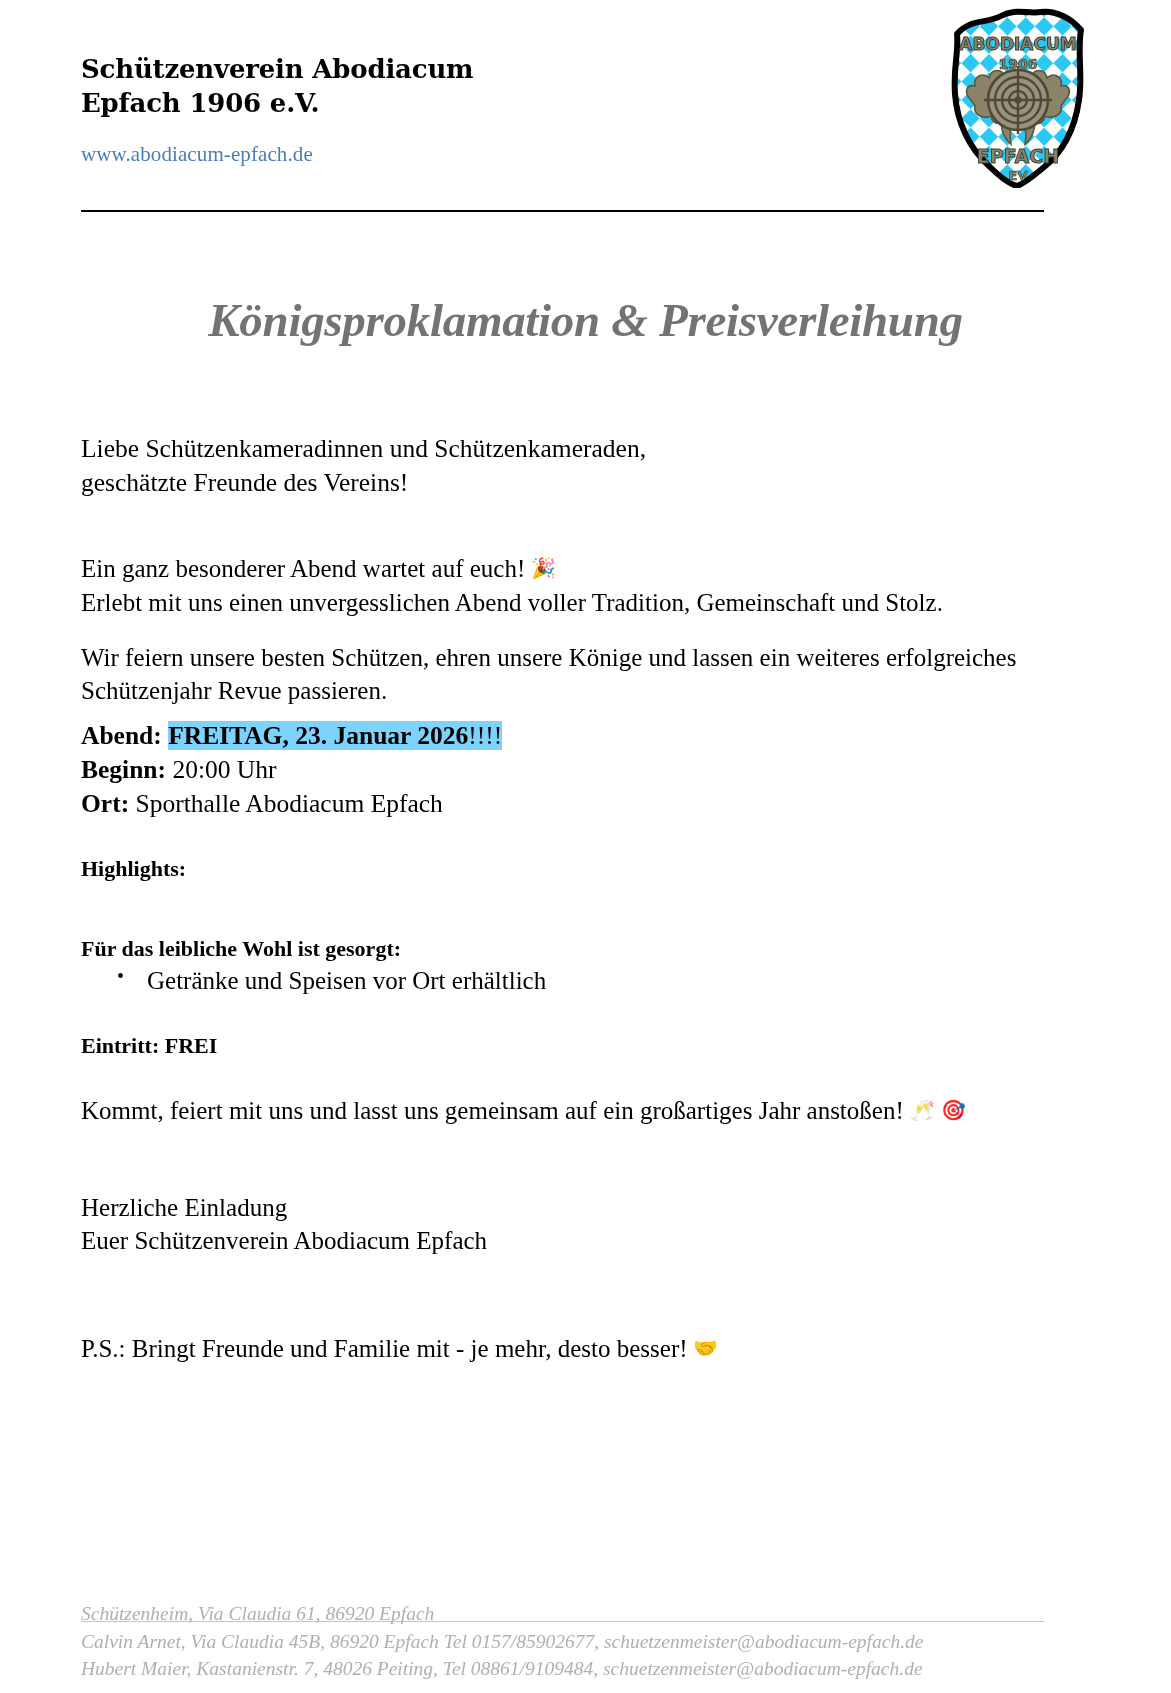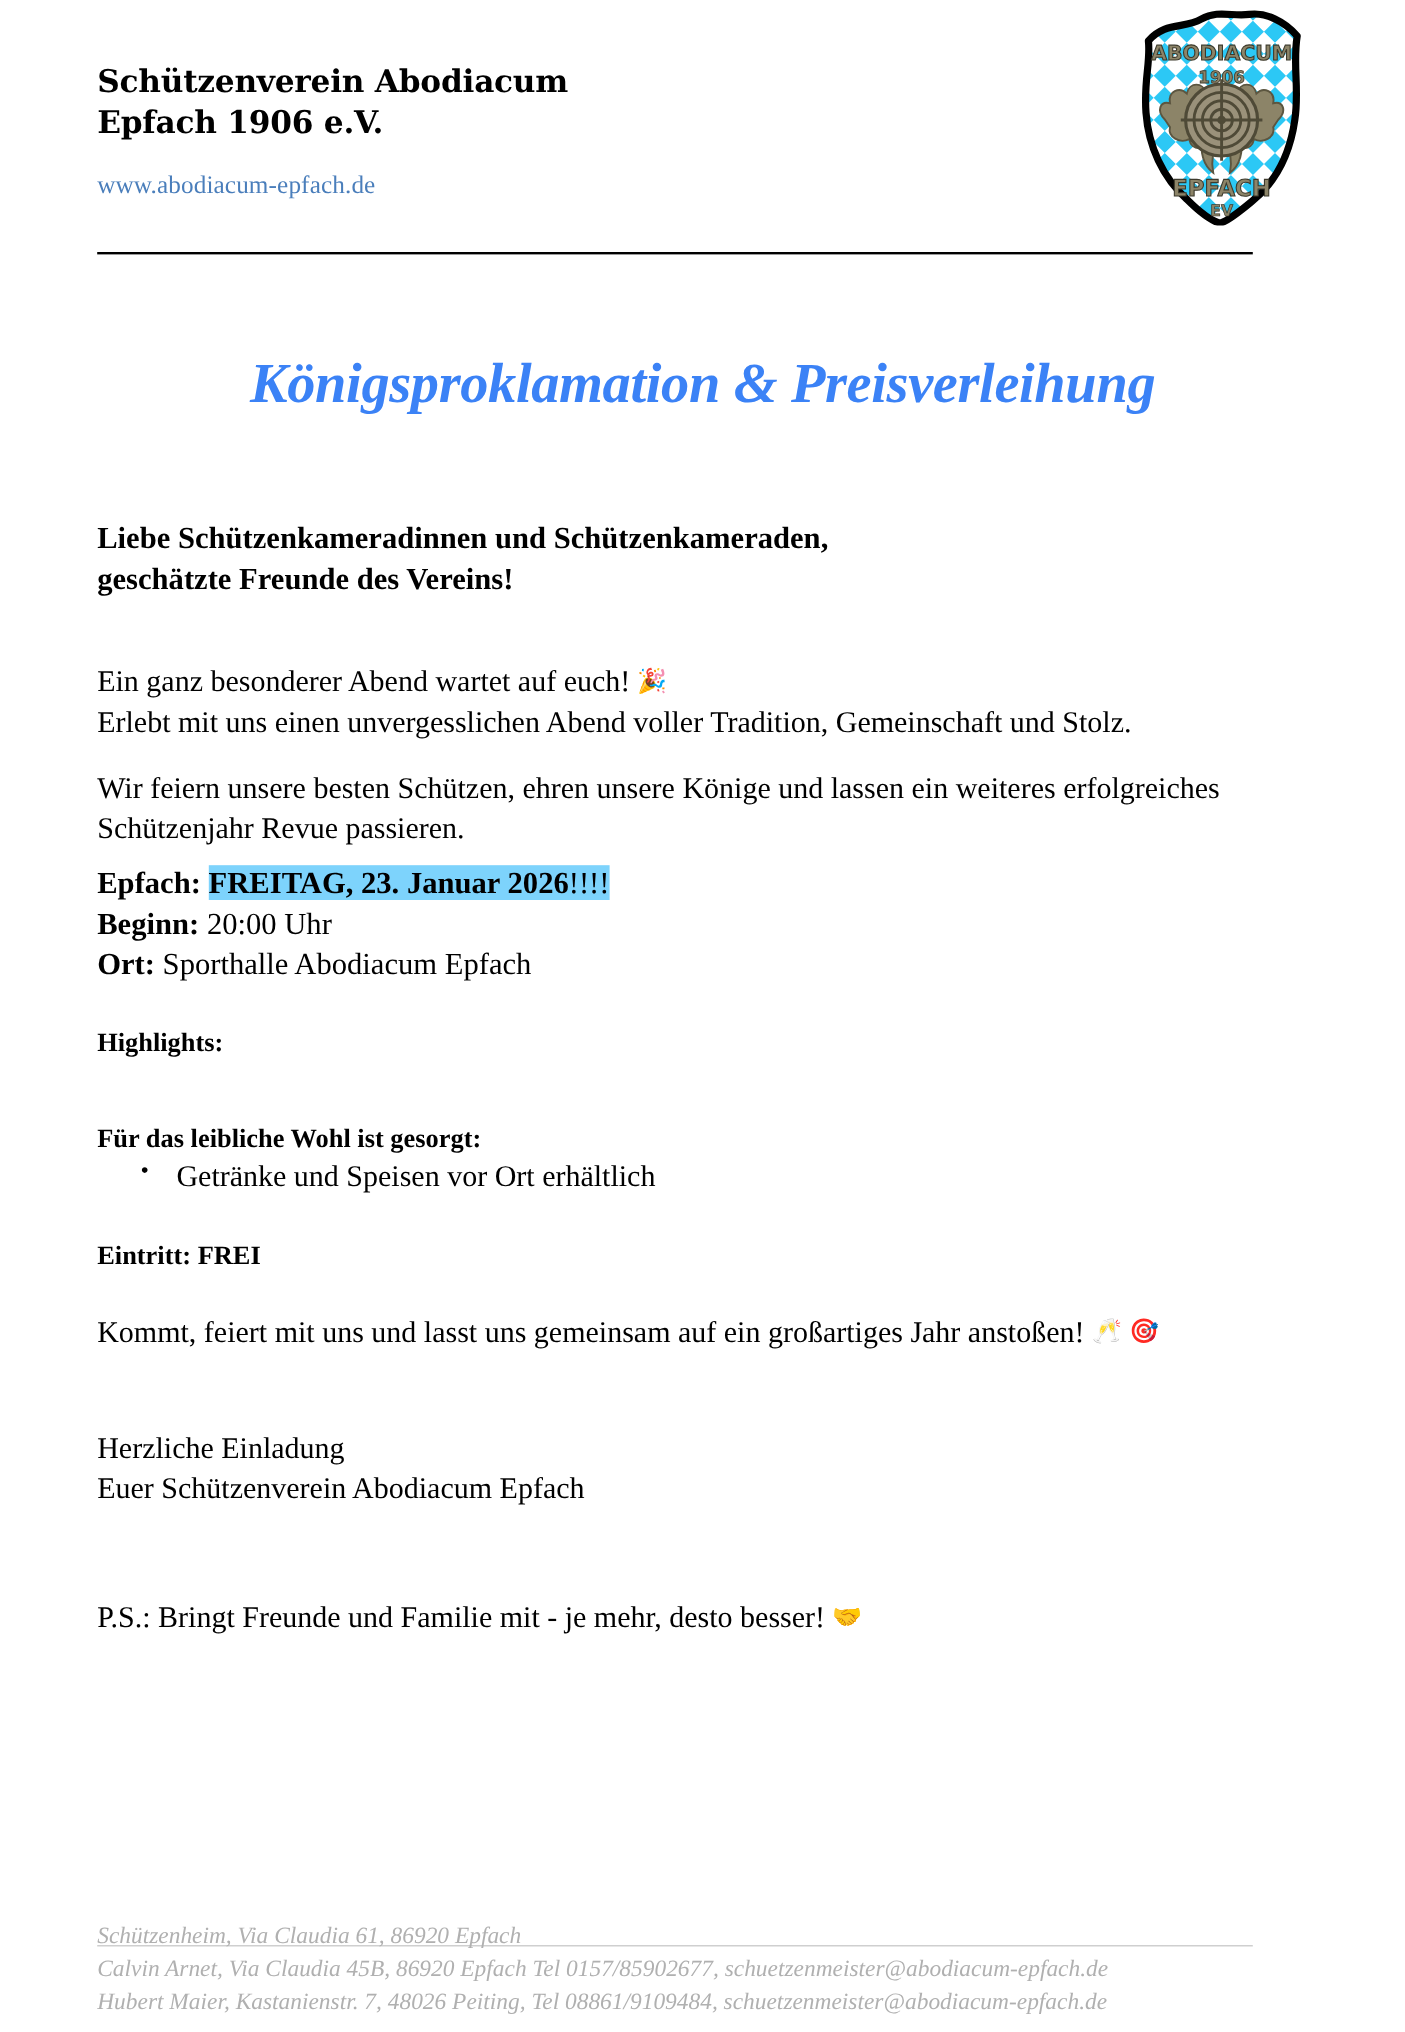--- a/index.html
+++ b/index.html
@@ -73,35 +73,35 @@
     position: absolute;
     left: 0;
     top: 293px;
     width: 1171px;
     text-align: center;
     font-family: "Liberation Serif", "DejaVu Serif", serif;
     font-weight: bold;
     font-style: italic;
     font-size: 47px;
     letter-spacing: -0.3px;
-    color: #3b82f6;
+    color: #737373;
   }
 
   
   .body-block {
     position: absolute;
     left: 81px;
     top: 432px;
     width: 1000px;
     font-size: 25px;
     line-height: 1.28;
   }
 
   .greeting {
-    font-weight: bold;
+    font-weight: normal;
     font-size: 25.5px;
     line-height: 1.34;
     margin: 0 0 0 0;
     white-space: pre-line;
   }
 
   .para {
     margin: 0;
     font-size: 25px;
     line-height: 1.33;
@@ -256,21 +256,21 @@
     </p>
     <p class="para">Erlebt mit uns einen unvergesslichen Abend voller Tradition, Gemeinschaft und Stolz.</p>
 
     <div class="gap-sm"></div>
 
     <p class="para">Wir feiern unsere besten Schützen, ehren unsere Könige und lassen ein weiteres erfolgreiches Schützenjahr Revue passieren.</p>
 
     <div class="gap-xs"></div>
 
     <p class="kv">
-      <b>Epfach:</b>
+      <b>Abend:</b>
       <span class="hl"><span>FREITAG, 23. Januar 2026</span><span class="bang">!!!!</span></span>
     </p>
     <p class="kv">
       <b>Beginn:</b>
       <span>20:00 Uhr</span>
     </p>
     <p class="kv">
       <b>Ort:</b>
       <span>Sporthalle Abodiacum Epfach</span>
     </p>

